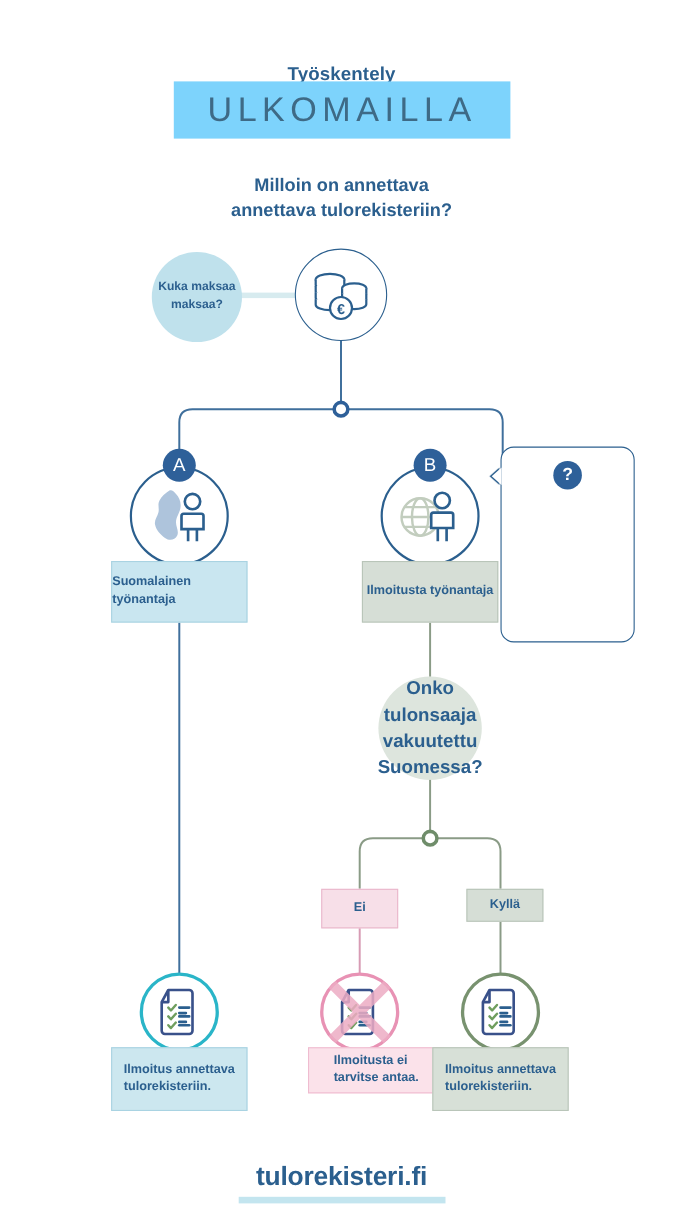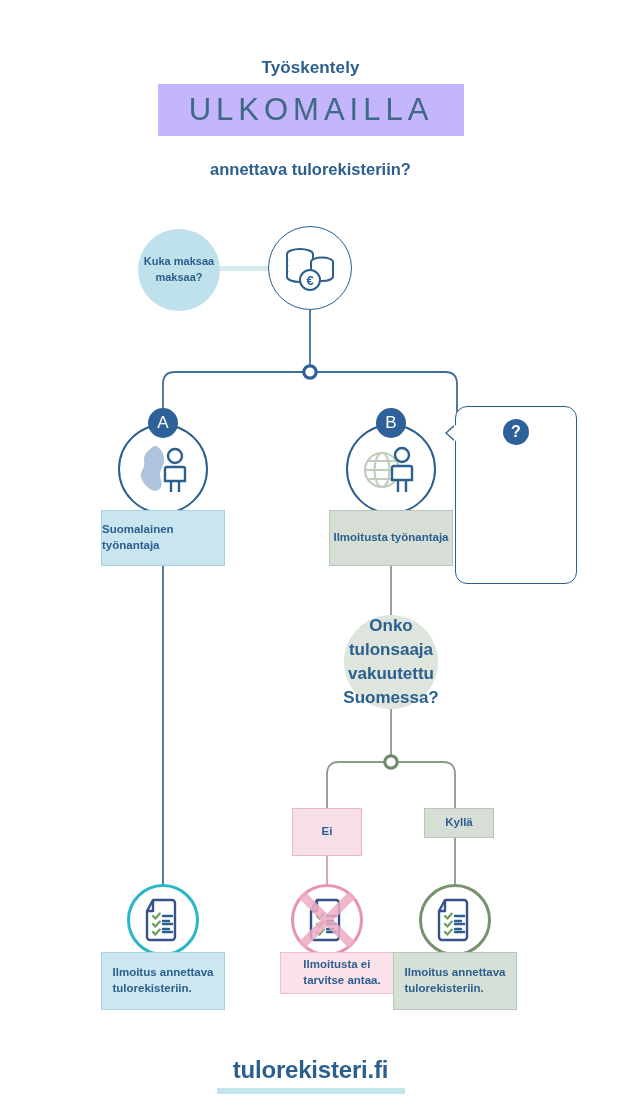--- a/index.html
+++ b/index.html
@@ -27,23 +27,23 @@
   
   .kicker {
     left: 0; right: 0; top: 38px;
     text-align: center;
     font-size: 17px;
     font-weight: bold;
     color: #2b5f8e;
     letter-spacing: 0.1px;
   }
   .banner {
-    left: 158px; top: 64px;
+    left: 158px; top: 54px;
     width: 306px; height: 52px;
-    background: #c4b5fd;
+    background: #7dd3fc;
   }
   .banner-text {
     position: absolute;
     inset: 0;
     display: flex;
     align-items: center;
     justify-content: center;
     font-size: 31px;
     font-weight: 300;
     letter-spacing: 5px;
@@ -214,20 +214,21 @@
 
 <div class="stage">
 
   <div class="abs kicker">Työskentely</div>
 
   <div class="abs banner">
     <div class="banner-text">ULKOMAILLA</div>
   </div>
 
   <div class="abs subtitle">
+    <div>Milloin on annettava</div>
     <div>annettava tulorekisteriin?</div>
   </div>
 
   <svg class="abs wires" viewBox="0 0 621 1115">
 
     <path d="M310 290 L310 352" stroke="#3f6f9c" stroke-width="1.8" fill="none"></path>
 
     <path d="M163 400 L163 364 Q163 352 175 352 L445 352 Q457 352 457 364 L457 400" stroke="#3f6f9c" stroke-width="1.8" fill="none"></path>
 
     <circle cx="310" cy="352" r="6.2" fill="#ffffff" stroke="#2e6099" stroke-width="3.2"></circle>
@@ -314,21 +315,21 @@
 
   <div class="abs tooltip">
     <div class="tooltip-tail"></div>
     <div class="tooltip-q">?</div>
   </div>
 
   <div class="abs circle-node decision">
     <span>Onko tulonsaaja vakuutettu Suomessa?</span>
   </div>
 
-  <div class="abs label-box box-pink" style="left:292px; top:788px; width:70px; height:48px;">
+  <div class="abs label-box box-pink" style="left:292px; top:788px; width:70px; height:36px;">
     <span>Ei</span>
   </div>
 
   <div class="abs label-box box-green" style="left:424px; top:788px; width:70px; height:30px;">
     <span>Kyllä</span>
   </div>
 
   <div class="abs circle-node result-circle rc-teal" style="left:127px; top:864px;">
     <svg width="42" height="46" viewBox="0 0 42 46">
       <path d="M11 3 h19 a3 3 0 0 1 3 3 v34 a3 3 0 0 1 -3 3 h-22 a3 3 0 0 1 -3 -3 v-26 z" fill="#ffffff" stroke="#39518a" stroke-width="2.4" stroke-linejoin="round"></path>

